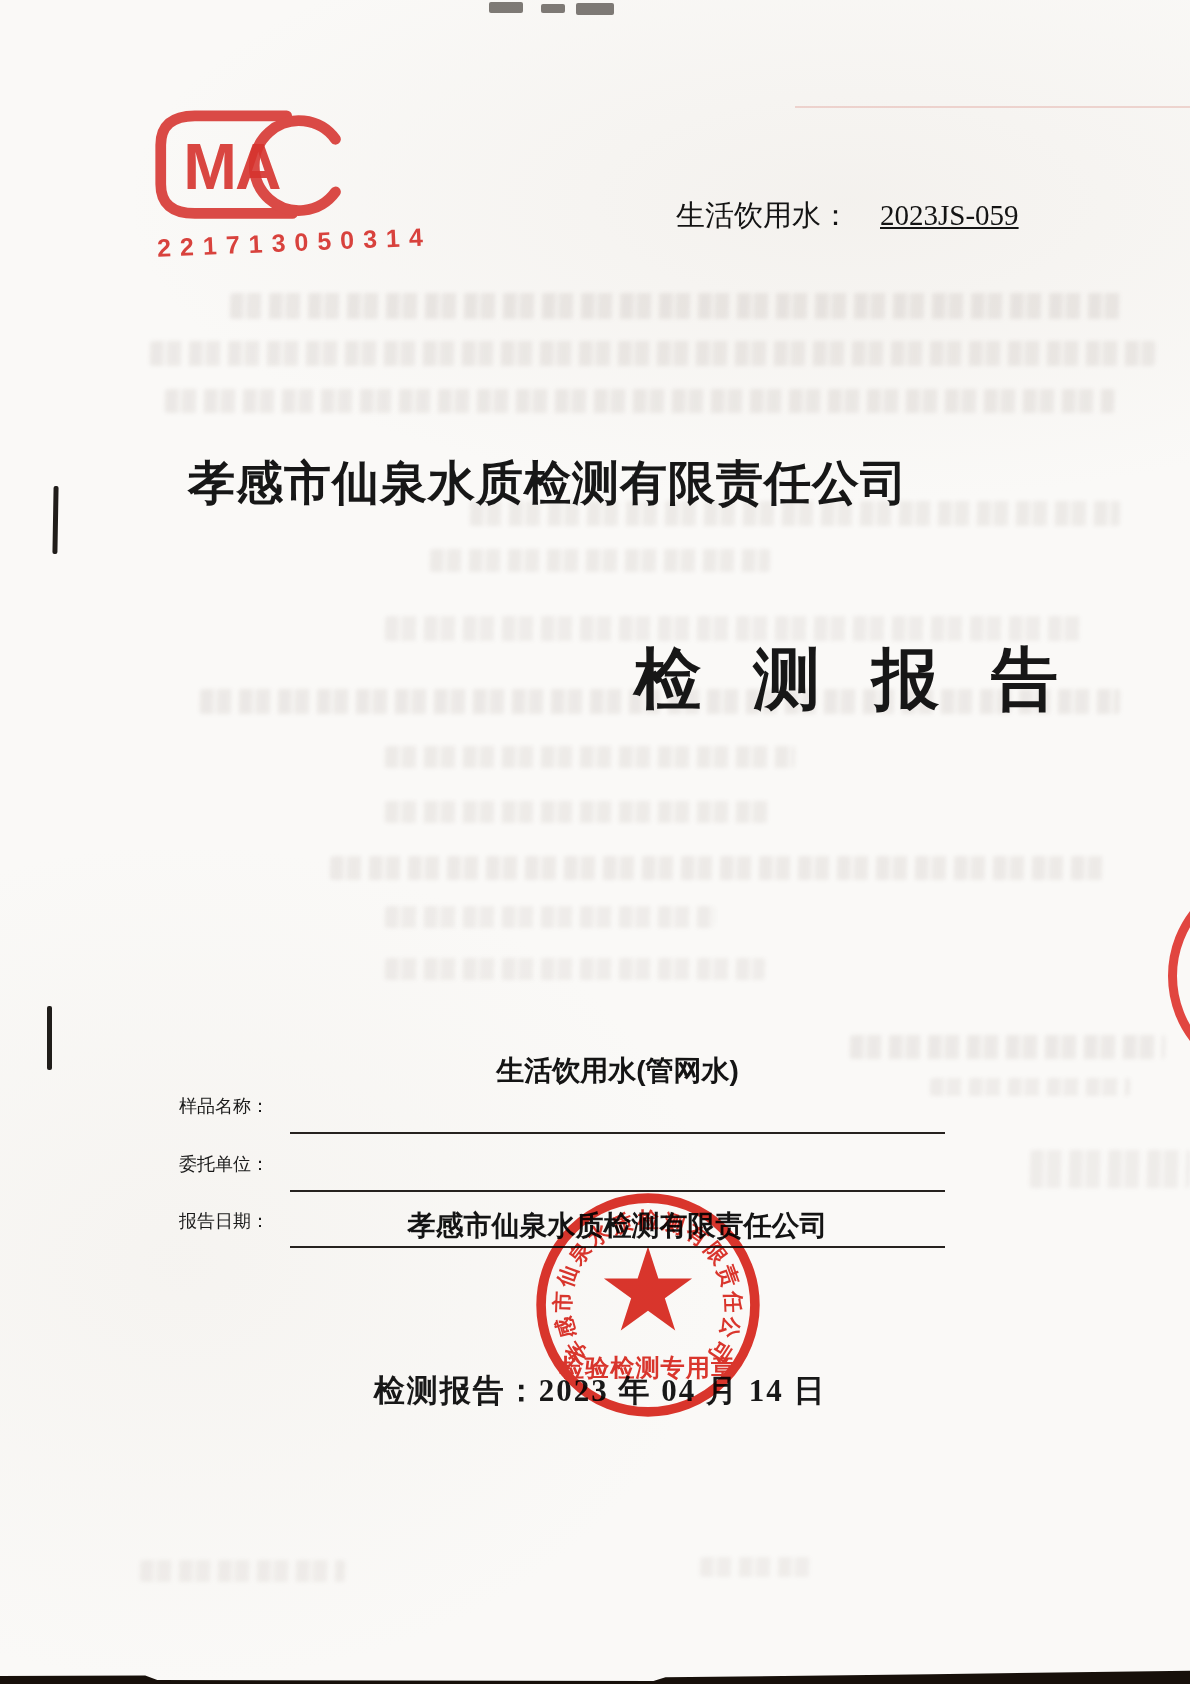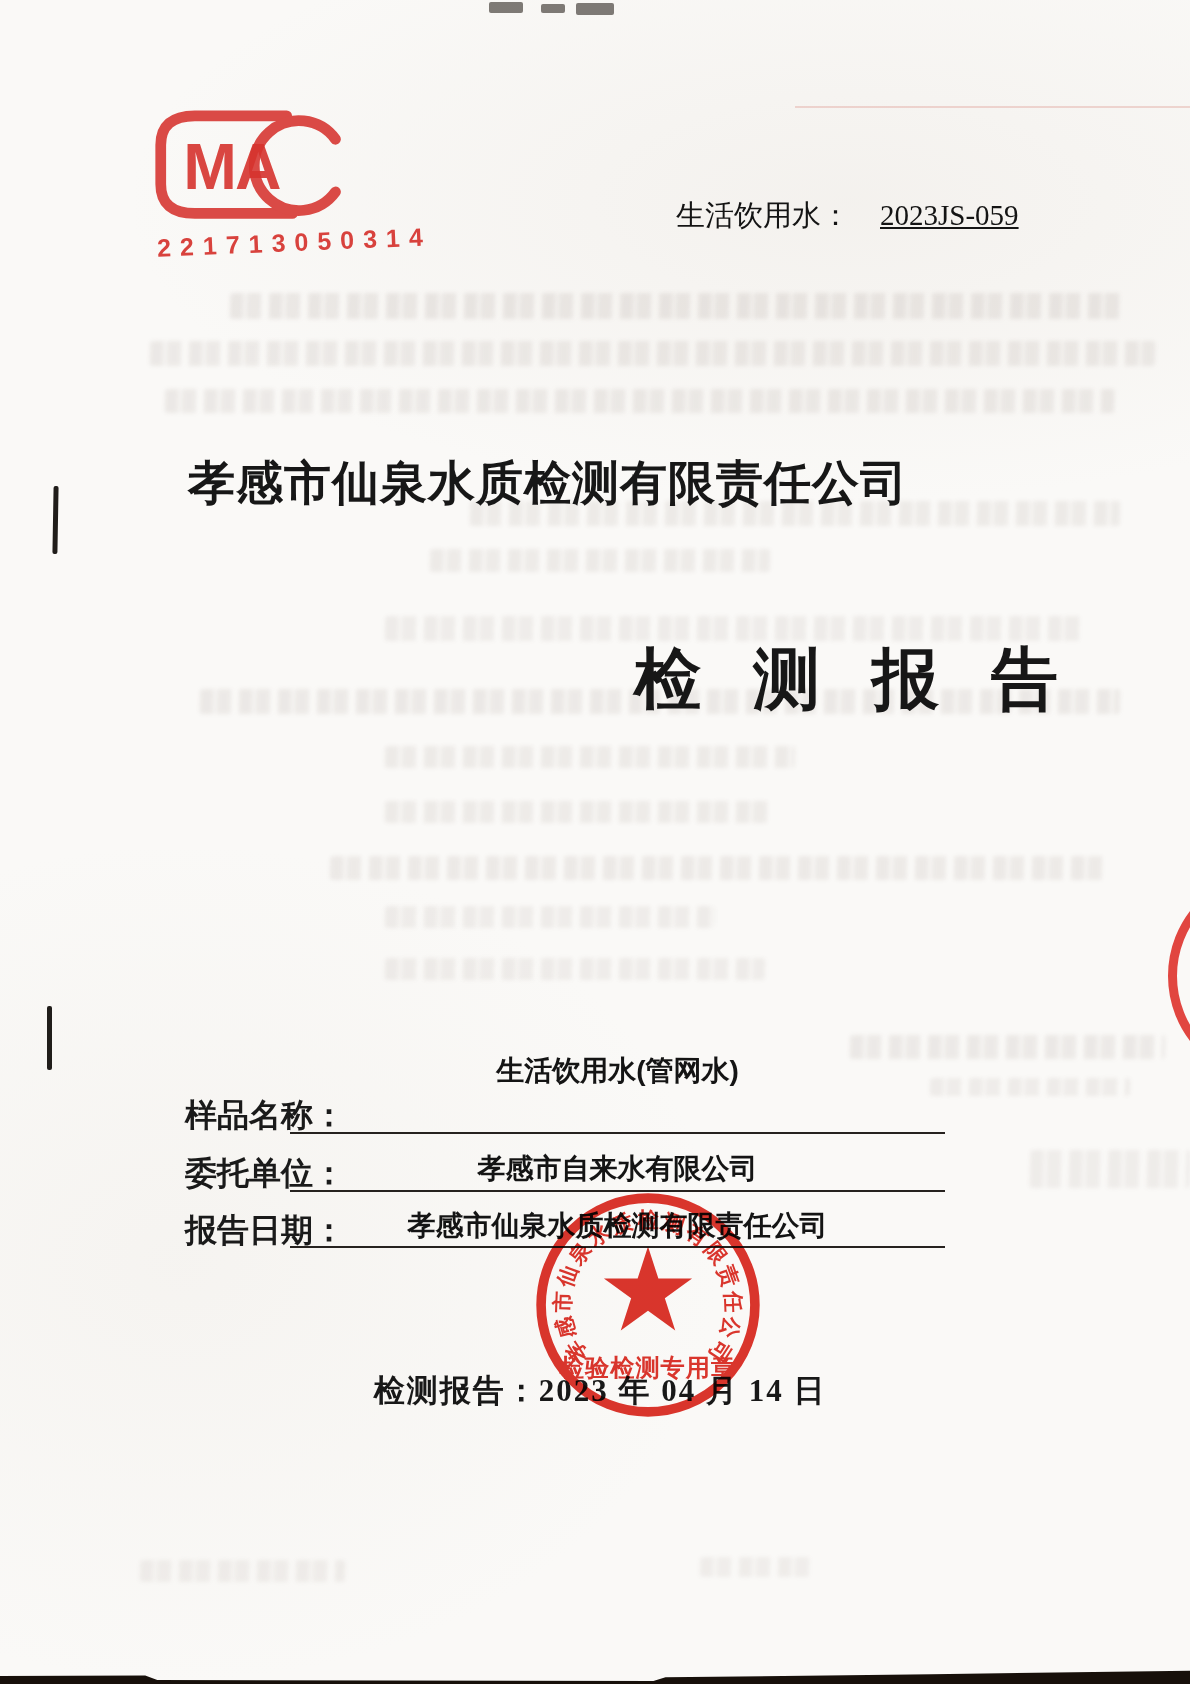--- a/index.html
+++ b/index.html
@@ -50,22 +50,22 @@
     letter-spacing:1px;color:#171717;
   }
   .doc-title{
     position:absolute;left:0;top:634px;width:1110px;
     text-align:right;font-family:"Liberation Serif",serif;
     font-size:67px;font-weight:bold;color:#171717;
     letter-spacing:52px;text-indent:52px;white-space:nowrap;
   }
   
   .field-label{
-    position:absolute;left:185px;
-    font-size:32px;font-weight:bold;color:#1a1a1a;white-space:nowrap;
+    position:absolute;left:179px;
+    font-size:18px;font-weight:normal;color:#1a1a1a;white-space:nowrap;
   }
   .field-value{
     position:absolute;left:290px;width:655px;
     text-align:center;font-size:28px;font-weight:bold;color:#141414;white-space:nowrap;
   }
   .field-line{
     position:absolute;left:290px;width:655px;height:2px;
     background:#26221f;
   }
   
@@ -148,21 +148,20 @@
   </div>
 
   <div class="company-title">孝感市仙泉水质检测有限责任公司</div>
   <div class="doc-title">检测报告</div>
 
   <div class="field-label" style="top:1094px;">样品名称：</div>
   <div class="field-value" style="top:1052px;">生活饮用水(管网水)</div>
   <div class="field-line" style="top:1132px;"></div>
 
   <div class="field-label" style="top:1152px;text-align:right;">委托单位：</div>
-  <div class="field-value" style="top:1150px;">孝感市自来水有限公司</div>
   <div class="field-line" style="top:1190px;"></div>
 
   <div class="field-label" style="top:1209px;">报告日期：</div>
   <div class="field-value" style="top:1207px;">孝感市仙泉水质检测有限责任公司</div>
   <div class="field-line" style="top:1246px;"></div>
 
   <div class="report-date">
     <span>检测报告：</span><span>2023 年 04 月 14 日</span>
   </div>
 

